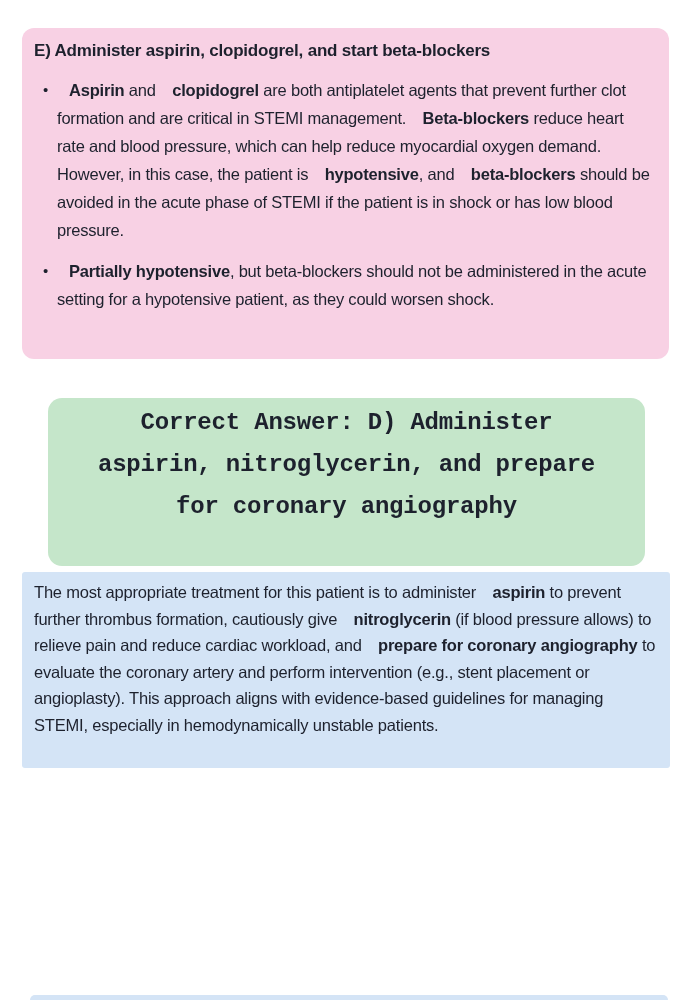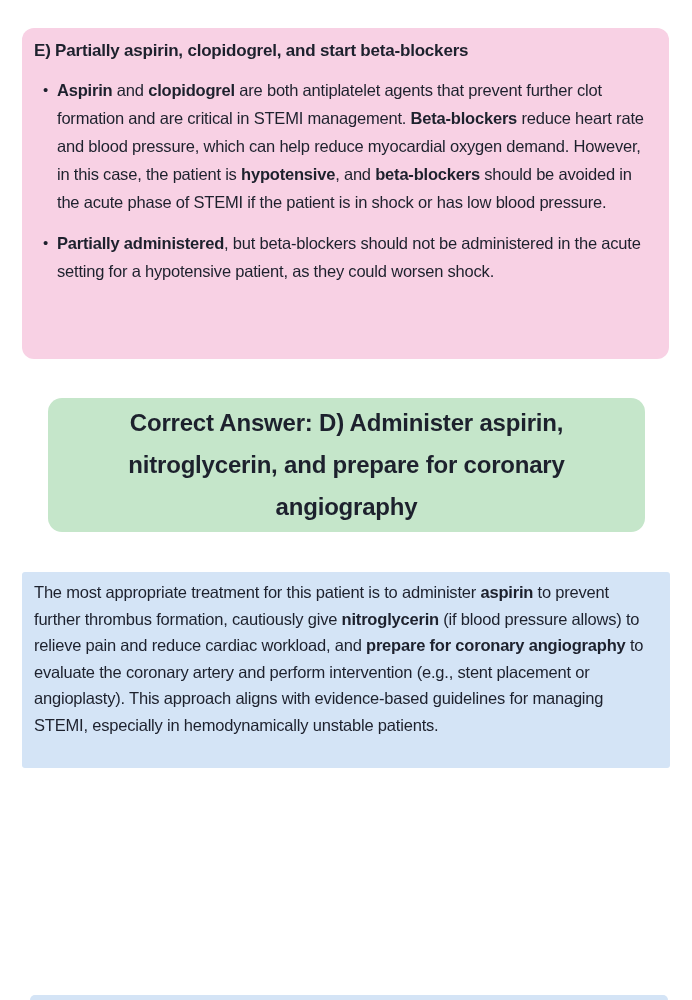--- a/index.html
+++ b/index.html
@@ -35,33 +35,34 @@
     letter-spacing:-0.2px;
   }
   .bullet-marker {
     flex:none;
     width:23px;
     text-align:center;
     font-size:15px;
   }
   .bullet-text { flex:1; }
 
-  .b, .rich .b { font-weight:bold; }
+  .b, .rich .b { font-weight:bold;margin-left:12px; }
 
   
   .answer-card {
-    left:48px; top:398px; width:597px; height:134px;
+    left:48px; top:398px; width:597px; height:168px;
     background:#c5e6ca;
     border-radius:14px;
     padding:4px 38px 0 38px;
     text-align:center;
     font-size:24px;
     font-weight:bold;
     line-height:42px;
     letter-spacing:-0.2px;
+    font-family:Liberation Mono, monospace;
   }
 
   
   .explanation-card {
     left:22px; top:572px; width:648px; height:196px;
     background:#d4e4f6;
     border-radius:3px;
     padding:7px 12px 0 12px;
     font-size:16.5px;
     line-height:26.5px;
@@ -72,29 +73,29 @@
   .next-card-peek {
     left:30px; bottom:0; width:638px; height:5px;
     background:#d4e4f6;
     border-radius:6px 6px 0 0;
   }
 </style>
 </head>
 <body>
 
 <div class="card option-card">
-  <div class="option-heading">E) Partially aspirin, clopidogrel, and start beta-blockers</div>
+  <div class="option-heading">E) Administer aspirin, clopidogrel, and start beta-blockers</div>
   <div class="bullet-list">
     <div class="bullet-item">
       <span class="bullet-marker">•</span>
       <span class="bullet-text rich"><span class="b">Aspirin</span><span> and </span><span class="b">clopidogrel</span><span> are both antiplatelet agents that prevent further clot formation and are critical in STEMI management. </span><span class="b">Beta-blockers</span><span> reduce heart rate and blood pressure, which can help reduce myocardial oxygen demand. However, in this case, the patient is </span><span class="b">hypotensive</span><span>, and </span><span class="b">beta-blockers</span><span> should be avoided in the acute phase of STEMI if the patient is in shock or has low blood pressure.</span></span>
     </div>
     <div class="bullet-item">
       <span class="bullet-marker">•</span>
-      <span class="bullet-text rich"><span class="b">Partially administered</span><span>, but beta-blockers should not be administered in the acute setting for a hypotensive patient, as they could worsen shock.</span></span>
+      <span class="bullet-text rich"><span class="b">Partially hypotensive</span><span>, but beta-blockers should not be administered in the acute setting for a hypotensive patient, as they could worsen shock.</span></span>
     </div>
   </div>
 </div>
 
 <div class="card answer-card">
   <span>Correct Answer: D) Administer aspirin, nitroglycerin, and prepare for coronary angiography</span>
 </div>
 
 <div class="card explanation-card">
   <span class="rich"><span>The most appropriate treatment for this patient is to administer </span><span class="b">aspirin</span><span> to prevent further thrombus formation, cautiously give </span><span class="b">nitroglycerin</span><span> (if blood pressure allows) to relieve pain and reduce cardiac workload, and </span><span class="b">prepare for coronary angiography</span><span> to evaluate the coronary artery and perform intervention (e.g., stent placement or angioplasty). This approach aligns with evidence-based guidelines for managing STEMI, especially in hemodynamically unstable patients.</span></span>

